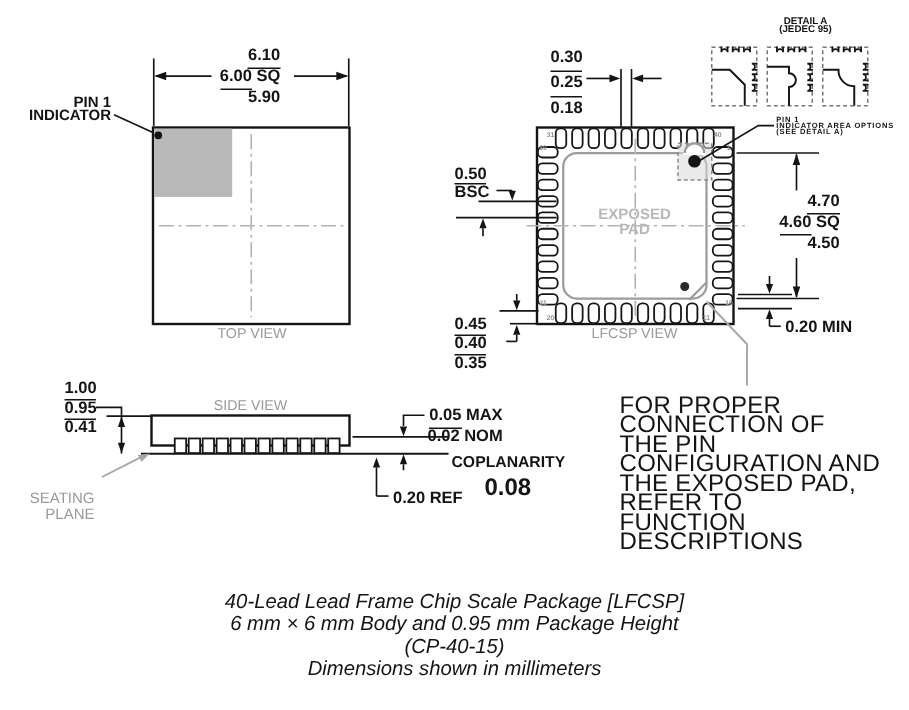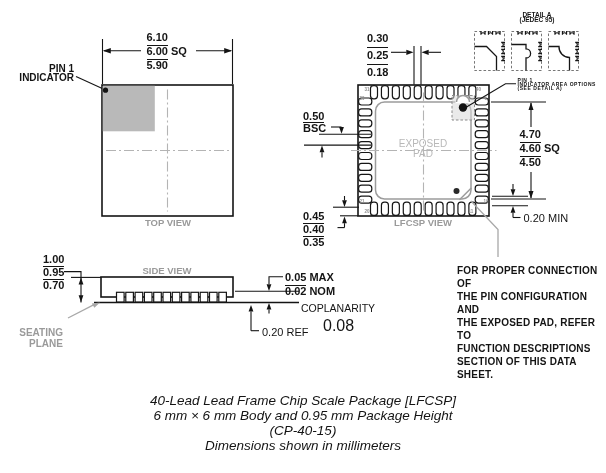--- a/index.html
+++ b/index.html
@@ -7,28 +7,28 @@
           font-family:"Liberation Sans",sans-serif;color:#141414;}
   svg{position:absolute;left:0;top:0;}
   .txt{position:absolute;white-space:nowrap;}
   .dim{position:absolute;font-weight:bold;font-size:11px;color:#141414;white-space:nowrap;}
   .dim .row{display:block;}
   .dim .n{display:inline-block;border-bottom:1.4px solid #141414;}
   .dim .row:last-child .n{border-bottom:none;}
   .dim .sfx{margin-left:3px;}
   .lh12 .row{line-height:12.3px;height:12.3px;}
   .lh13 .row{line-height:13.2px;height:13.2px;text-decoration:underline;}
-  .lh14 .row{line-height:13.8px;height:13.8px;}
+  .lh14 .row{line-height:13.8px;height:13.8px;text-align:right;}
   .lh17 .row{line-height:17px;height:17px;}
-  .dimlabel{position:absolute;font-weight:normal;font-size:11px;white-space:nowrap;}
-  .gray{color:#9a9a9a;font-weight:bold;}
+  .dimlabel{position:absolute;font-weight:bold;font-size:11px;white-space:nowrap;}
+  .gray{color:#9a9a9a;font-weight:normal;}
   .pin{position:absolute;font-size:4.5px;line-height:5px;font-weight:bold;color:#8f8f8f;}
   .center{text-align:center;}
   .right{text-align:right;}
-  .note{position:absolute;font-weight:bold;font-size:10px;line-height:13px;letter-spacing:0.2px;margin-left:44px;}
+  .note{position:absolute;font-weight:normal;font-size:16px;line-height:13px;letter-spacing:0.2px;}
   .footer-c{position:absolute;left:0;width:606px;text-align:center;font-weight:bold;font-size:11px;letter-spacing:0.2px;}
   .footer-i{position:absolute;left:0;width:606px;text-align:center;font-style:italic;font-size:13.5px;line-height:15.2px;}
   .tiny{position:absolute;font-weight:bold;font-size:5px;line-height:4.1px;letter-spacing:0.55px;}
   .detail-title{position:absolute;font-weight:bold;font-size:6.5px;line-height:5.8px;text-align:center;}
 </style>
 </head>
 <body>
 
 <div class="canvas">
 
@@ -253,21 +253,21 @@
   <div class="row"><span class="n">4.70</span></div>
   <div class="row"><span class="n">4.60</span><span class="sfx">SQ</span></div>
   <div class="row"><span class="n">4.50</span></div>
 </div>
 <div class="dim lh13" style="left:303px;top:210px">
   <div class="row"><span class="n">0.45</span></div>
   <div class="row"><span class="n">0.40</span></div>
   <div class="row"><span class="n">0.35</span></div>
 </div>
 <div class="dimlabel" style="left:523.5px;top:211.5px">0.20 MIN</div>
-<div class="txt center" style="left:383px;top:138.5px;width:80px;font-weight:normal;font-size:10px;line-height:10.5px;color:#b8b8b8">
+<div class="txt center" style="left:383px;top:138.5px;width:80px;font-weight:bold;font-size:10px;line-height:10.5px;color:#b8b8b8">
   <div>EXPOSED</div>
   <div>PAD</div>
 </div>
 <div class="txt gray center" style="left:373px;top:216.5px;width:100px;font-size:9.5px">LFCSP VIEW</div>
 <div class="tiny" style="left:517.5px;top:78px">
   <div>PIN 1</div>
   <div>INDICATOR AREA OPTIONS</div>
   <div>(SEE DETAIL A)</div>
 </div>
 <div class="pin" style="left:364.5px;top:86.5px">31</div>
@@ -280,41 +280,40 @@
 <div class="pin" style="left:483.5px;top:198.5px">10</div>
 
 <div class="detail-title" style="left:497px;top:11.5px;width:80px">
   <div>DETAIL A</div>
   <div>(JEDEC 95)</div>
 </div>
 
 <div class="dim lh13" style="left:43px;top:252.5px">
   <div class="row"><span class="n">1.00</span></div>
   <div class="row"><span class="n">0.95</span></div>
-  <div class="row"><span class="n">0.70</span></div>
+  <div class="row"><span class="n">0.41</span></div>
 </div>
 <div class="txt gray center" style="left:127px;top:264.5px;width:80px;font-size:9.5px">SIDE VIEW</div>
 <div class="txt gray right" style="left:13px;top:328px;width:50px;font-size:10px;line-height:10.5px">
   <div>SEATING</div>
   <div>PLANE</div>
 </div>
 <div class="dim lh14" style="left:285px;top:271px">
   <div class="row"><span class="n">0.05</span><span class="sfx">MAX</span></div>
   <div class="row"><span class="n">0.02</span><span class="sfx">NOM</span></div>
 </div>
 <div class="dimlabel" style="left:301px;top:301.5px;font-size:10.5px">COPLANARITY</div>
 <div class="dimlabel" style="left:323px;top:316.5px;font-size:16px">0.08</div>
 <div class="dimlabel" style="left:262px;top:325.5px">0.20 REF</div>
 
 <div class="note" style="left:413px;top:263.5px">
   <div>FOR PROPER CONNECTION OF</div>
   <div>THE PIN CONFIGURATION AND</div>
   <div>THE EXPOSED PAD, REFER TO</div>
   <div>FUNCTION DESCRIPTIONS</div>
-  <div>SECTION OF THIS DATA SHEET.</div>
 </div>
 
 <div class="footer-i" style="top:392.5px">
   <div>40-Lead Lead Frame Chip Scale Package [LFCSP]</div>
   <div>6 mm × 6 mm Body and 0.95 mm Package Height</div>
   <div>(CP-40-15)</div>
   <div>Dimensions shown in millimeters</div>
 </div>
 
 </div>

